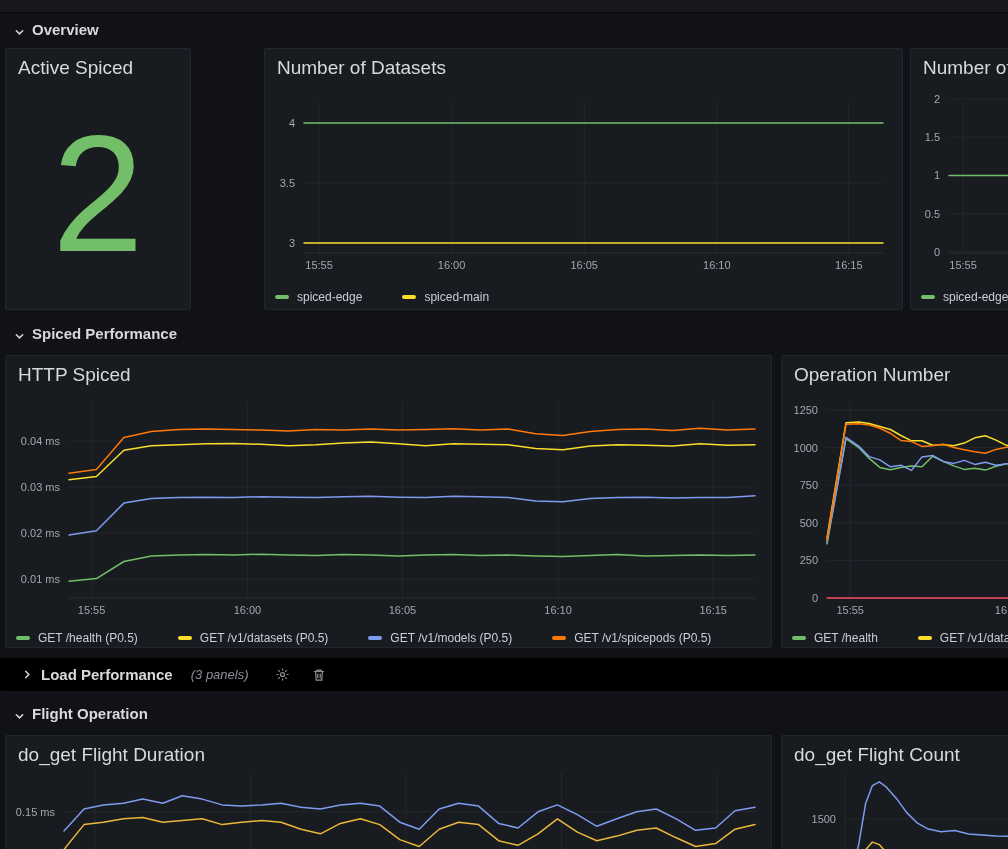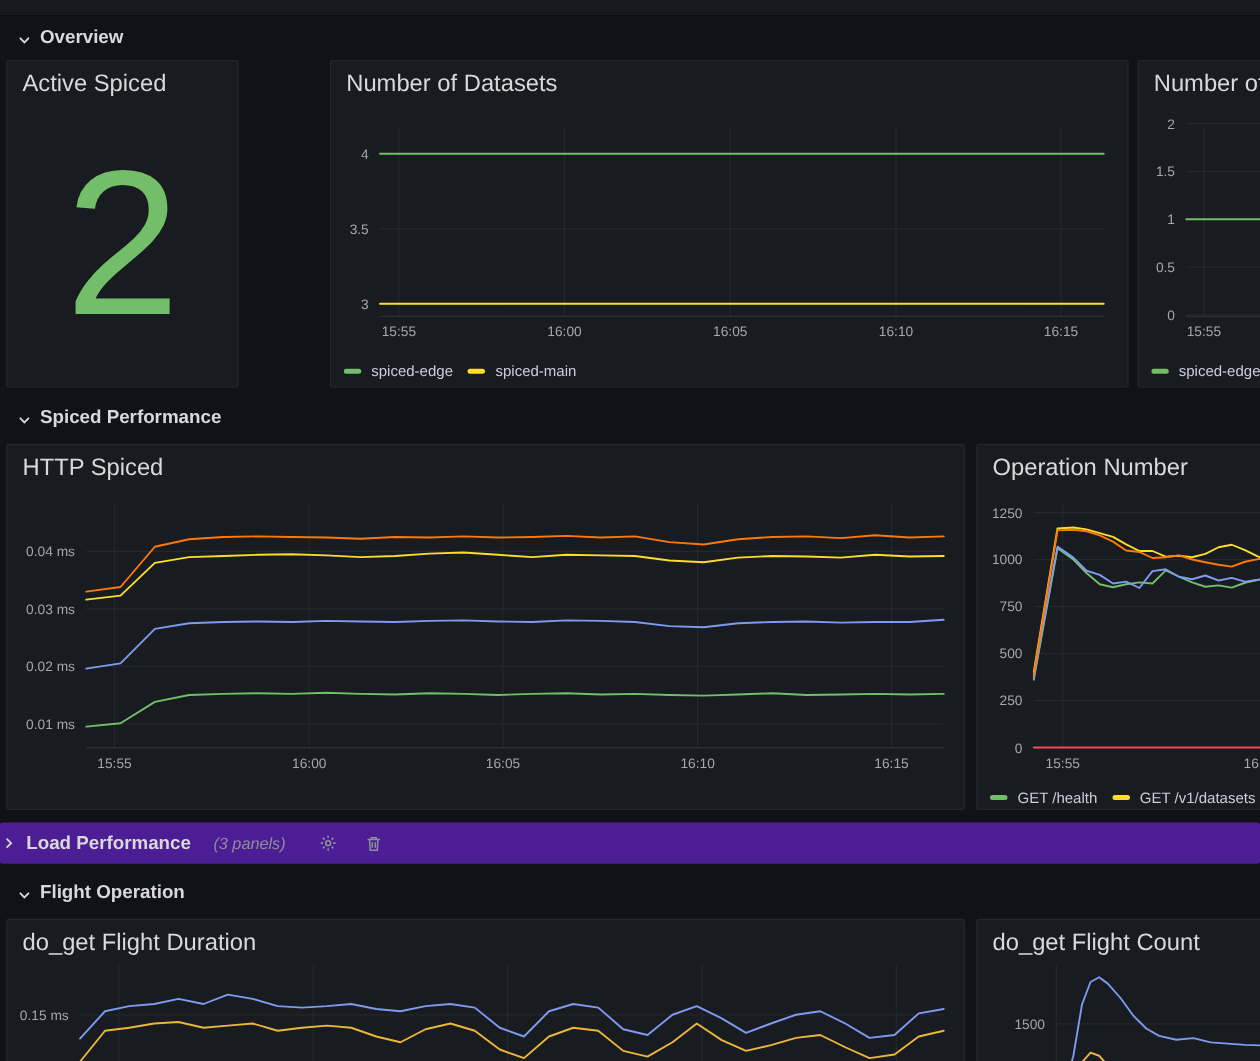--- a/index.html
+++ b/index.html
@@ -14,41 +14,41 @@
     position:absolute; left:0; top:0; width:1008px; height:13px;
     background:#17181d; border-bottom:1px solid #0b0c0e;
   }
   .section-header {
     position:absolute; display:flex; align-items:flex-end; gap:7px;
     height:22px; cursor:pointer;
   }
   .section-header .sec-title { font-size:15px; font-weight:700; color:#d8d9da; }
   .row-collapsed {
     position:absolute; left:0; top:658px; width:1008px; height:33px;
-    background:#4c1d95; border-radius:2px;
-    display:flex; align-items:center; padding-left:2px; cursor:pointer;
+    background:#000000; border-radius:2px;
+    display:flex; align-items:center; padding-left:22px; cursor:pointer;
   }
   .row-collapsed .sec-title { font-size:15px; font-weight:700; margin-left:8px; }
   .panel-count { font-size:13px; font-style:italic; color:#8d8f98; margin-left:18px; }
   .row-icon { margin-left:26px; display:flex; align-items:center; cursor:pointer; }
   .row-icon + .row-icon { margin-left:22px; }
   .panel {
     position:absolute; background:#181b1f;
     border:1px solid #24262d; border-radius:2px;
   }
   .panel-title {
     position:absolute; left:12px; top:8px; font-size:19px; font-weight:500;
     color:#d8d9da; white-space:nowrap; cursor:pointer;
   }
   .chart { position:absolute; left:8px; right:8px; }
   .chart svg { display:block; }
   .chart text { font-family:"Liberation Sans", sans-serif; font-size:11px; fill:#a3a7ae; }
   .legend {
     position:absolute; left:10px; right:8px; height:20px;
-    display:flex; align-items:center; gap:12px;
+    display:flex; align-items:center; gap:40px;
     font-size:12px; color:#ccccdc; white-space:nowrap; overflow:hidden;
   }
   .legend .li { display:inline-flex; align-items:center; gap:8px; cursor:pointer; }
   .legend .li i {
     display:inline-block; width:14px; height:4px; border-radius:2px; flex:none;
   }
   .bigstat {
     position:absolute; left:0; right:0; top:30px; bottom:0;
     display:flex; align-items:center; justify-content:center;
     font-size:165px; font-weight:500; line-height:1; color:#73BF69;
@@ -159,20 +159,26 @@
         <text x="544.1" y="218" text-anchor="middle">16:10</text>
         <line x1="699.2" y1="6" x2="699.2" y2="202" stroke="#24272d"></line>
         <text x="699.2" y="218" text-anchor="middle">16:15</text>
         <line x1="55" y1="202" x2="741" y2="202" stroke="#2c2f36"></line>
         <polyline fill="none" stroke="#73BF69" stroke-width="1.5" stroke-linejoin="round" stroke-linecap="round" points="55.0,185.3 82.4,182.6 109.9,165.5 137.3,160.0 164.8,159.1 192.2,158.6 219.6,159.1 247.1,158.2 274.5,159.1 302.0,159.6 329.4,158.6 356.8,159.1 384.3,160.0 411.7,159.1 439.2,158.6 466.6,159.6 494.0,159.1 521.5,160.0 548.9,160.5 576.4,159.6 603.8,158.6 631.2,160.0 658.7,159.6 686.1,159.1 713.6,159.6 741.0,159.1"></polyline>
         <polyline fill="none" stroke="#FADE2A" stroke-width="1.5" stroke-linejoin="round" stroke-linecap="round" points="55.0,83.7 82.4,80.5 109.9,54.3 137.3,49.7 164.8,48.8 192.2,47.8 219.6,47.4 247.1,48.3 274.5,49.7 302.0,48.8 329.4,46.9 356.8,46.0 384.3,47.8 411.7,49.7 439.2,47.8 466.6,48.3 494.0,48.8 521.5,52.4 548.9,53.8 576.4,50.1 603.8,48.8 631.2,49.2 658.7,50.1 686.1,47.8 713.6,49.2 741.0,48.8"></polyline>
         <polyline fill="none" stroke="#7E9BF0" stroke-width="1.5" stroke-linejoin="round" stroke-linecap="round" points="55.0,138.9 82.4,134.7 109.9,107.1 137.3,102.6 164.8,101.6 192.2,101.2 219.6,101.6 247.1,100.7 274.5,101.2 302.0,101.6 329.4,100.7 356.8,100.3 384.3,101.2 411.7,101.6 439.2,100.3 466.6,100.7 494.0,101.6 521.5,104.9 548.9,105.8 576.4,102.6 603.8,101.6 631.2,101.2 658.7,102.1 686.1,101.6 713.6,101.6 741.0,99.8"></polyline>
         <polyline fill="none" stroke="#FF780A" stroke-width="1.5" stroke-linejoin="round" stroke-linecap="round" points="55.0,77.3 82.4,73.6 109.9,41.4 137.3,35.4 164.8,33.6 192.2,33.1 219.6,33.6 247.1,34.0 274.5,35.0 302.0,33.6 329.4,34.0 356.8,33.1 384.3,34.0 411.7,33.6 439.2,32.7 466.6,34.0 494.0,33.1 521.5,37.7 548.9,39.6 576.4,35.4 603.8,33.6 631.2,33.1 658.7,34.5 686.1,32.2 713.6,34.0 741.0,33.1"></polyline>
       </svg>
     </div>
+  <div class="legend" style="top:272px">
+      <span class="li"><i style="background:#73BF69"></i>GET /health (P0.5)</span>
+      <span class="li"><i style="background:#FADE2A"></i>GET /v1/datasets (P0.5)</span>
+      <span class="li"><i style="background:#7E9BF0"></i>GET /v1/models (P0.5)</span>
+      <span class="li"><i style="background:#FF780A"></i>GET /v1/spicepods (P0.5)</span>
+    </div>
 </div>
 
 <div class="panel" style="left:781px;top:355px;width:767px;height:293px">
   <div class="panel-title">Operation Number</div>
   <div class="chart" style="top:40px;height:228px">
       <svg width="749" height="228">
         <line x1="37" y1="202.0" x2="741" y2="202.0" stroke="#24272d"></line>
         <text x="28" y="206.0" text-anchor="end">0</text>
         <line x1="37" y1="164.4" x2="741" y2="164.4" stroke="#24272d"></line>
         <text x="28" y="168.4" text-anchor="end">250</text>

